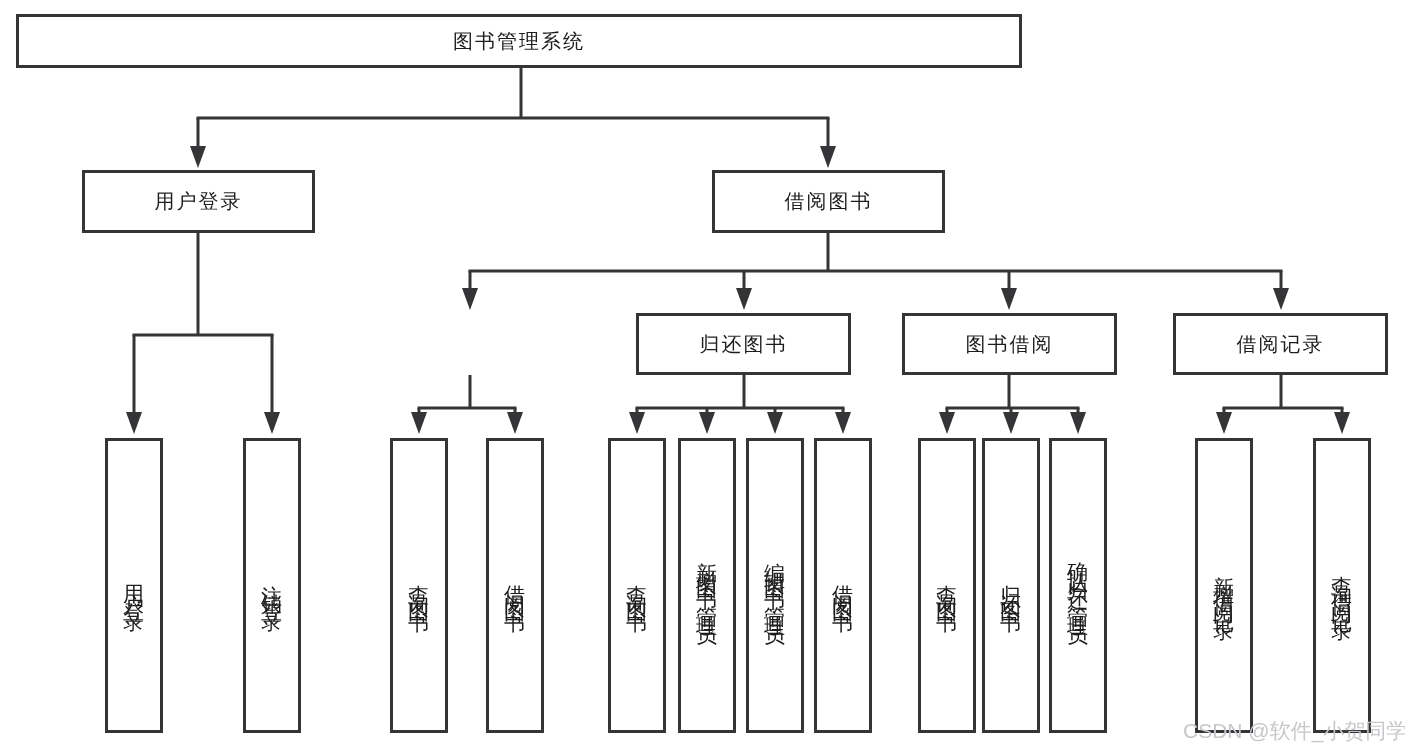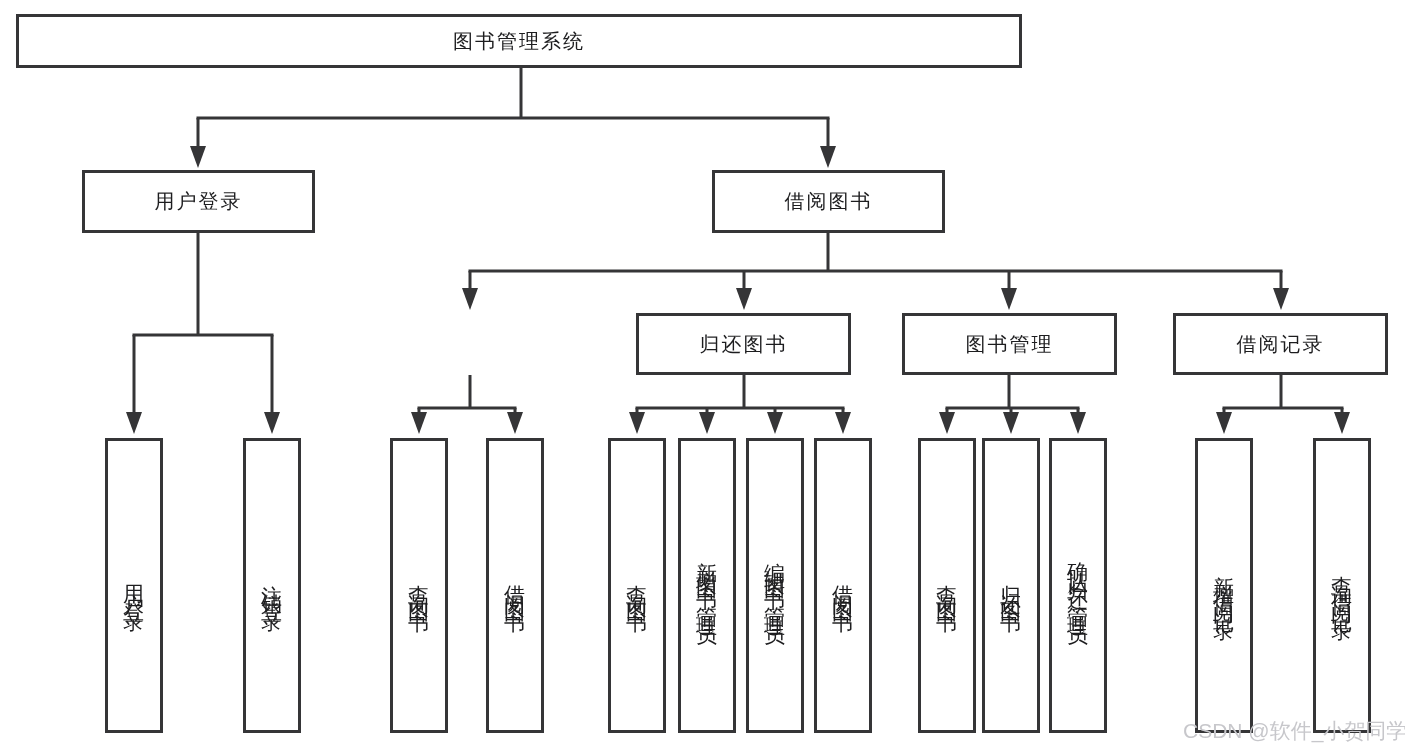--- a/index.html
+++ b/index.html
@@ -156,21 +156,21 @@
     <span class="hlabel">用户登录</span>
   </div>
   <div class="node n-b1">
     <span class="hlabel">借阅图书</span>
   </div>
 
   <div class="node n-m1">
     <span class="hlabel">归还图书</span>
   </div>
   <div class="node n-m2">
-    <span class="hlabel">图书管理</span>
+    <span class="hlabel">图书借阅</span>
   </div>
   <div class="node n-m3">
     <span class="hlabel">借阅记录</span>
   </div>
 
   <div class="node leaf n-l0">
     <span class="vlabel">用户登录</span>
   </div>
   <div class="node leaf n-l1">
     <span class="vlabel">注销登录</span>

